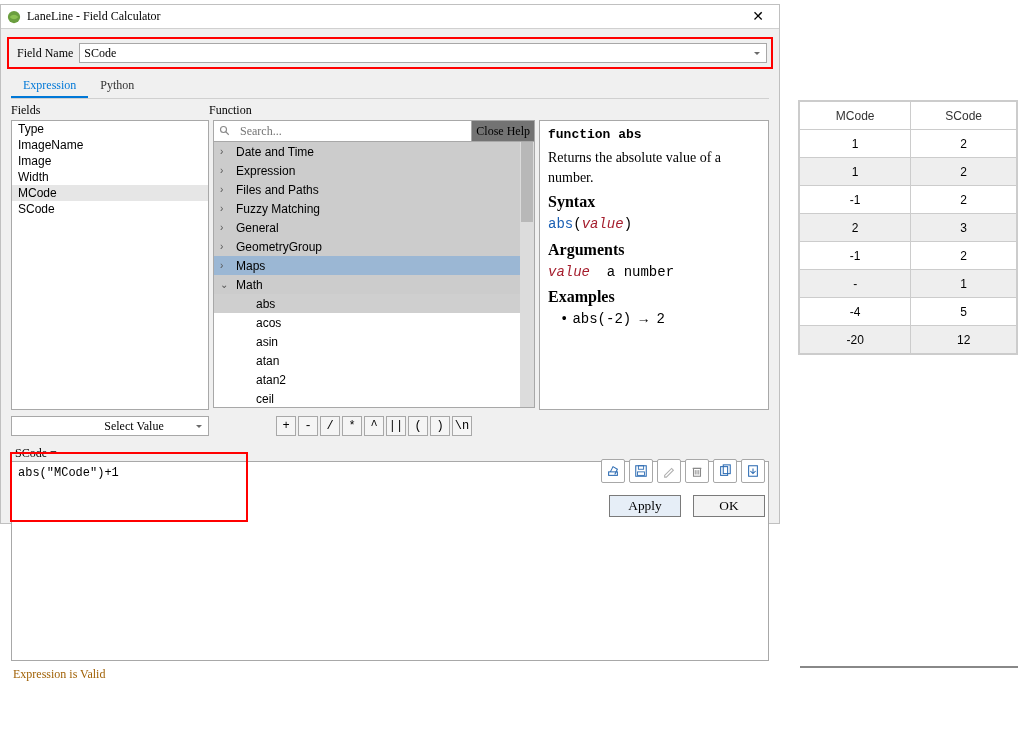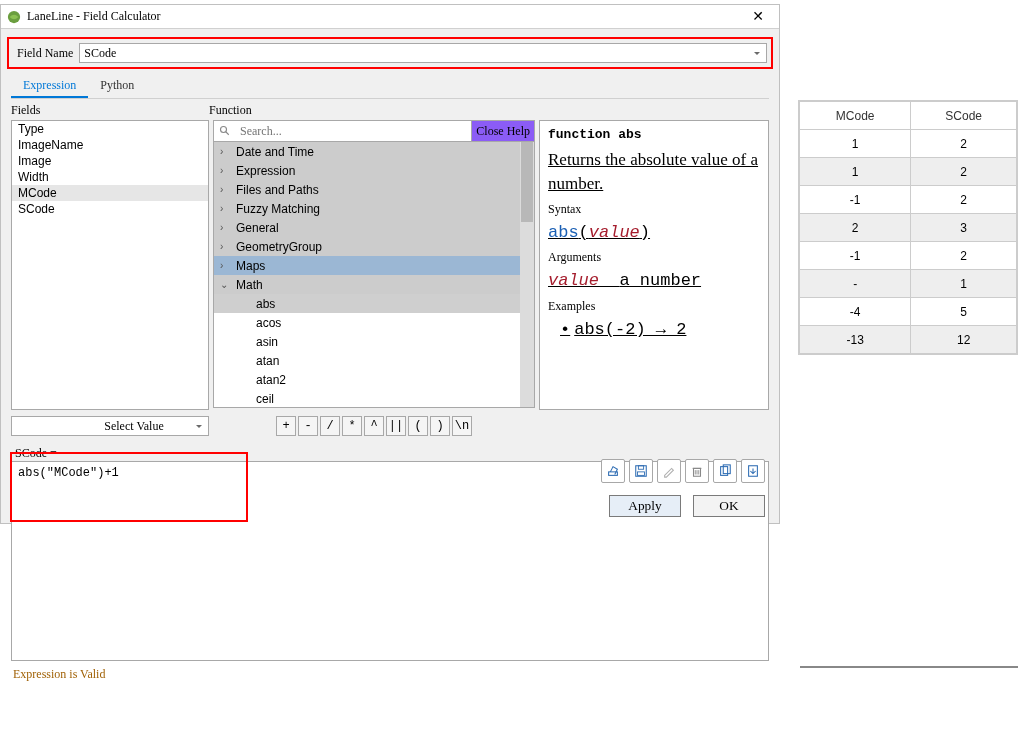--- a/index.html
+++ b/index.html
@@ -28,40 +28,40 @@
     
     .work { display: flex; gap: 4px; }
     .fields-box { width: 198px; height: 290px; border: 1px solid #a8a8a8; background: #fff; overflow: auto; }
     .fields-box .item { padding: 1px 6px; font-family: Tahoma, Arial, sans-serif; cursor: pointer; }
     .fields-box .item.sel { background: #e6e6e6; }
     
     .mid { flex: 1; display:flex; flex-direction:column; }
     .searchrow { display:flex; border:1px solid #a8a8a8; background:#fff; height:22px; }
     .searchrow .sicon { width:22px; display:flex; align-items:center; justify-content:center; color:#888; }
     .searchrow input { flex:1; border:none; outline:none; font-family:"SimSun",serif; font-size:12px; padding:2px 4px; height:100%; background:#fff; }
-    .closehelp { border-left:1px solid #a8a8a8; padding:2px 4px; cursor:pointer; font-family:"SimSun",serif; display:flex; align-items:center; white-space:nowrap; background:#8b5cf6; }
+    .closehelp { border-left:1px solid #a8a8a8; padding:2px 4px; cursor:pointer; font-family:"SimSun",serif; display:flex; align-items:center; white-space:nowrap; background:#737373; }
     
     .functree { border:1px solid #a8a8a8; border-top:none; height: 266px; overflow:hidden; position:relative; background:#fff; }
     .func-scroll { position:absolute; right:0; top:0; bottom:0; width:14px; background:#dcdcdc; }
     .func-scroll .thumb { position:absolute; left:1px; right:1px; top:0; height:80px; background:#b8b8b8; }
     .functree ul { list-style:none; }
     .functree li { display:flex; align-items:center; height:19px; font-family:Tahoma,Arial,sans-serif; padding-left:6px; }
     .functree li.cat { background:#cccccc; cursor:pointer; }
     .functree li.cat .chev { width:16px; color:#555; font-size:10px; }
     .functree li.selcat { background:#9bb7d4; }
     .functree li.leaf { padding-left: 42px; background:#fff; cursor:pointer; }
     .functree li.leaf.sel { background:#cfcfcf; }
     
     .help { width:230px; border:1px solid #a8a8a8; background:#fff; padding:6px 8px; font-family:"SimSun",serif; height:290px; overflow:auto; }
     .help h4 { font-family:"Courier New",monospace; font-weight:bold; font-size:13px; margin-bottom:6px; }
-    .help p { font-size:17px; margin-bottom:6px; line-height:1.4;text-decoration:underline; }
+    .help p { font-size:14px; margin-bottom:6px; line-height:1.4; }
     .help .kw { font-family:"Courier New",monospace; }
     .help .fn { color:#1a5fb4; }
     .help .val { color:#a51d2d; font-style:italic; }
-    .help .sub { font-weight:normal; font-family:"SimSun",serif; font-size:12px; margin:4px 0; }
+    .help .sub { font-weight:bold; font-family:"SimSun",serif; font-size:16px; margin:4px 0; }
     .help .ex { margin-left:12px; font-family:"Courier New",monospace; }
     .help .ex::before { content:"\2022 "; margin-right:4px; }
     
     .opsrow { display:flex; gap:4px; margin-top:6px; align-items:center; }
     .selectval { width:198px; height:20px; border:1px solid #a8a8a8; background:#fff; display:flex; align-items:center; justify-content:center; font-family:"SimSun",serif; position:relative; cursor:pointer;padding-left:48px; }
     .selectval::after { content:""; position:absolute; right:6px; top:8px; border:3px solid transparent; border-top-color:#6a6a6a; }
     .opbtns { flex:1; display:flex; justify-content:center; gap:2px; }
     .opbtn { width:20px; height:20px; border:1px solid #a8a8a8; background:#f5f5f5; font-family:"Courier New",monospace; font-size:12px; display:flex; align-items:center; justify-content:center; cursor:pointer; }
     
     .expr-label-wrap { margin-top:6px; font-family:"SimSun",serif; padding:4px 4px 0 4px; }
@@ -121,21 +121,21 @@
         </tr>
         <tr class="alt">
           <td>-</td>
           <td>1</td>
         </tr>
         <tr>
           <td>-4</td>
           <td>5</td>
         </tr>
         <tr class="alt">
-          <td>-13</td>
+          <td>-20</td>
           <td>12</td>
         </tr>
       </tbody>
   </table>
 </div>
 <div class="sheet-foot"></div>
 
 <div class="dialog">
   <div class="titlebar">
     <span class="app-icon">

